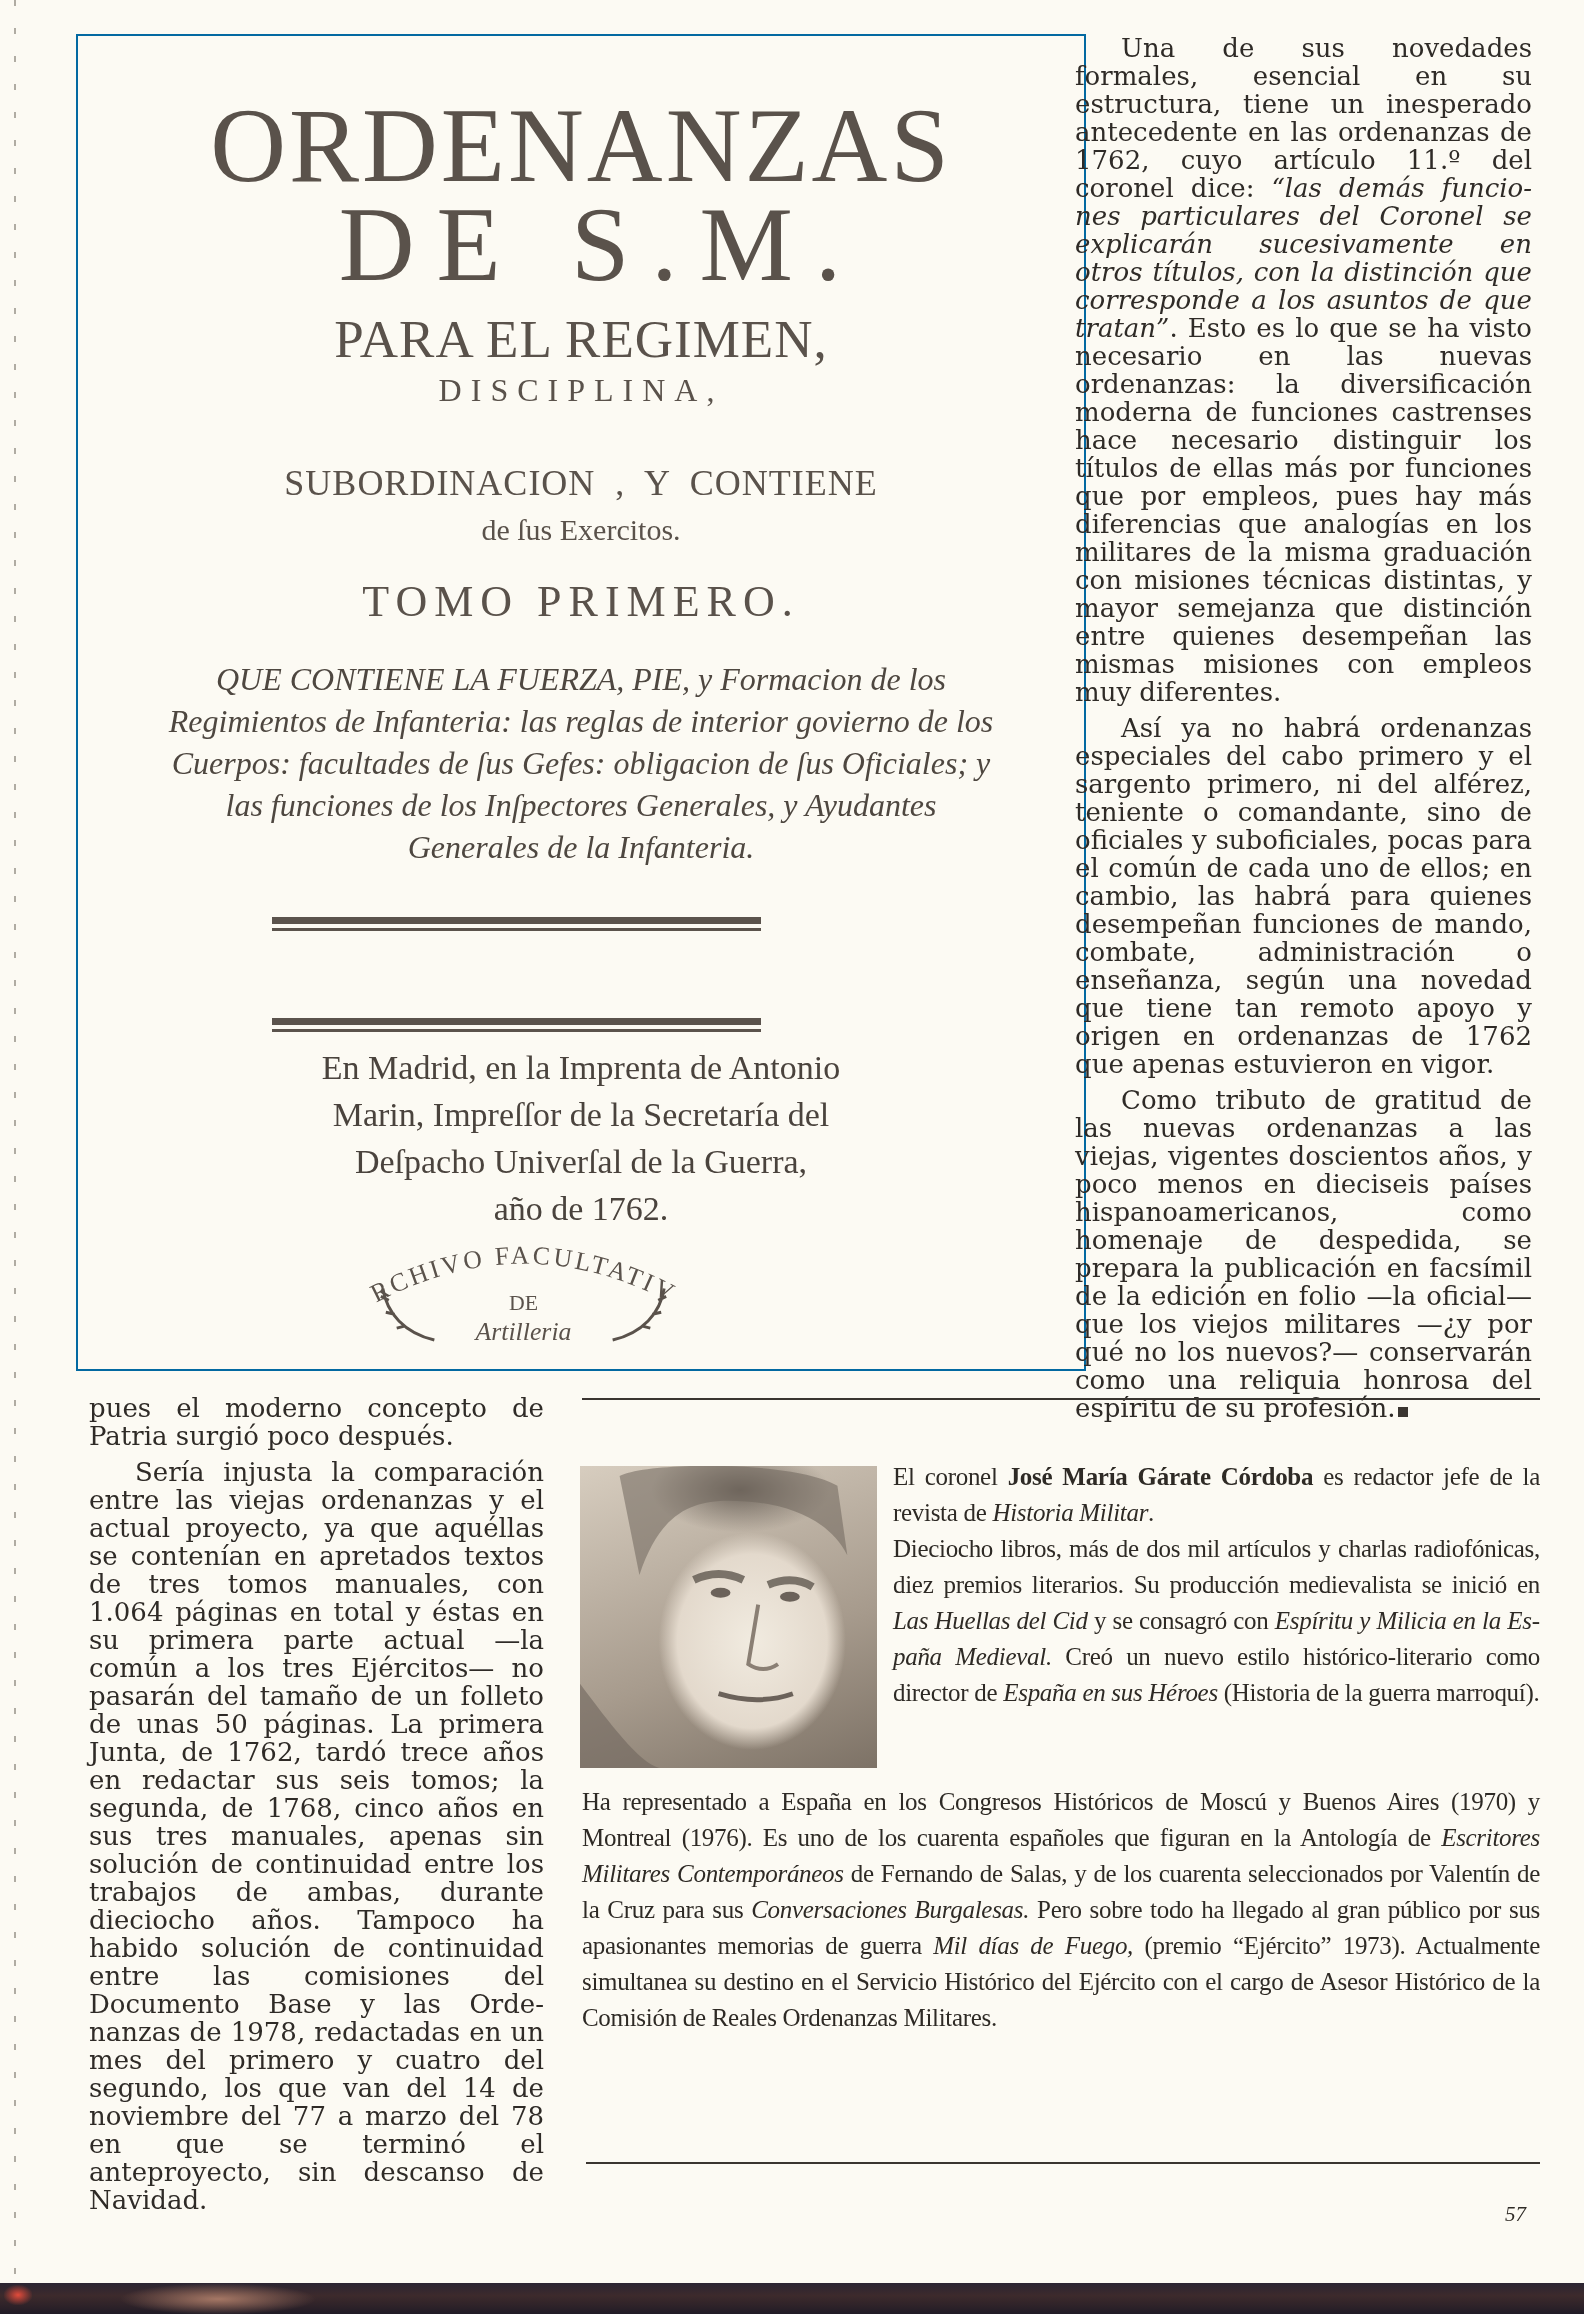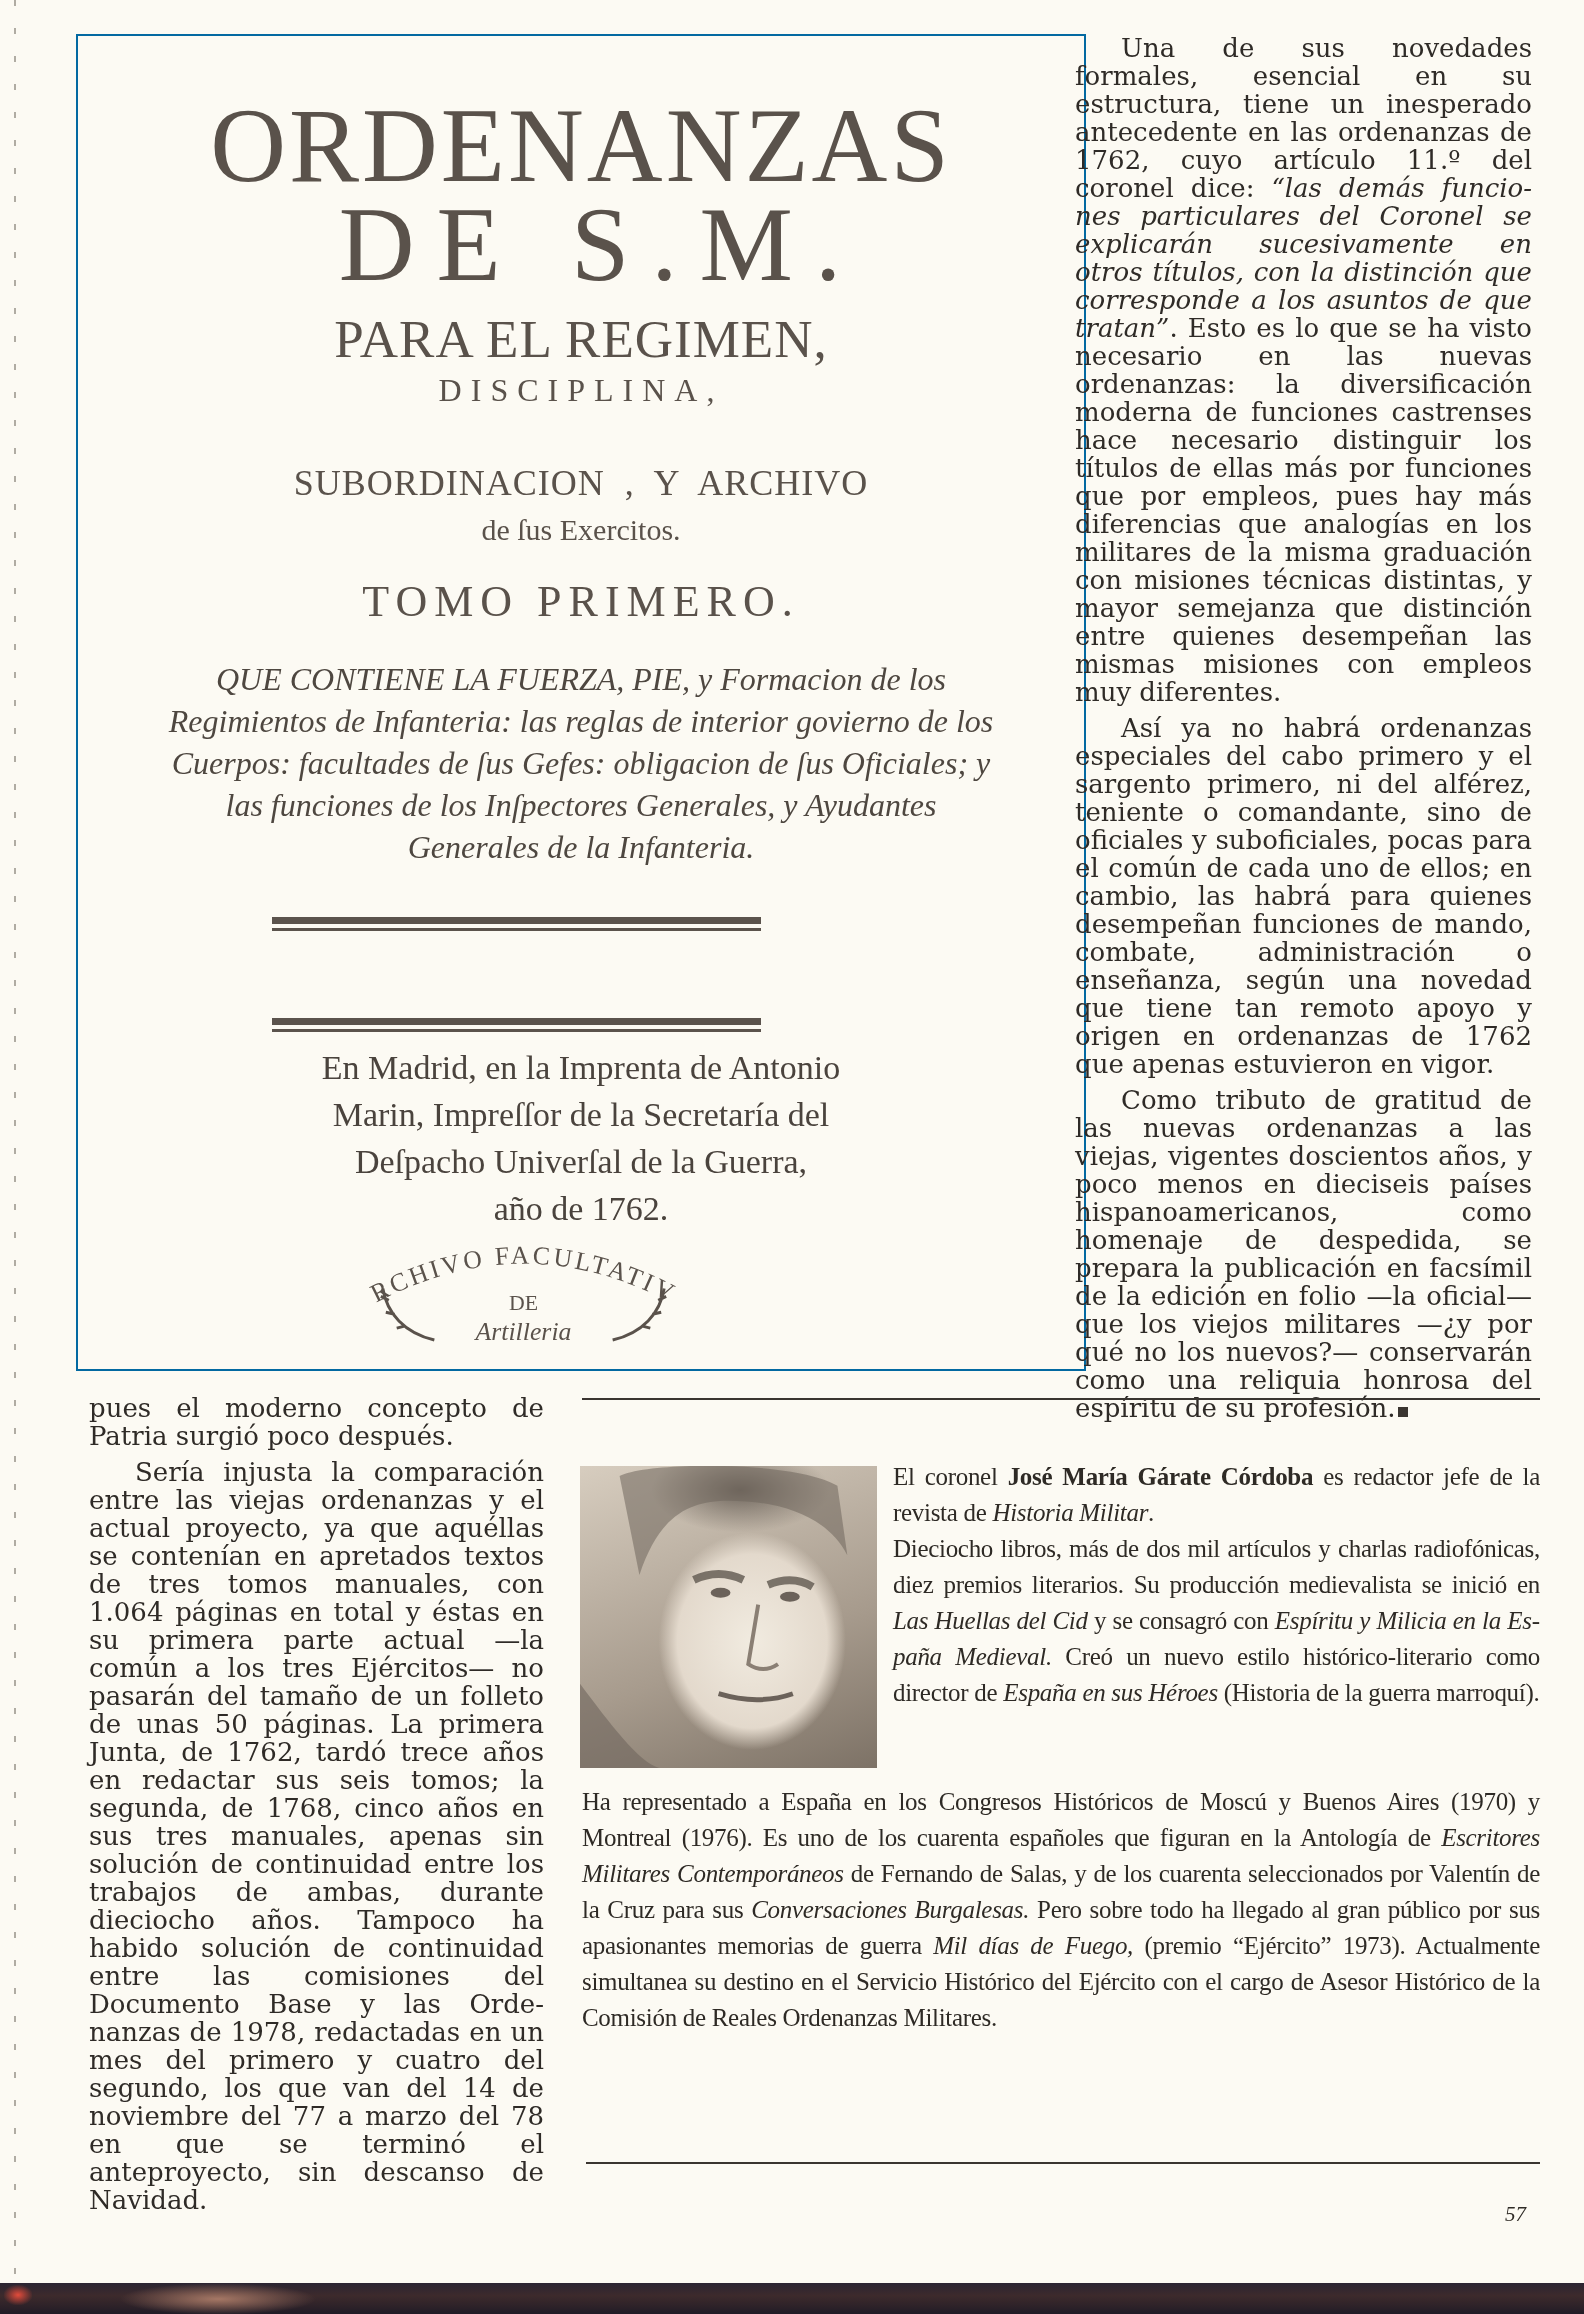--- a/index.html
+++ b/index.html
@@ -98,21 +98,21 @@
 </head>
 <body>
 
 <div class="binding"></div>
 
 <div class="facsimile">
   <div class="fx f-title1">ORDENANZAS</div>
   <div class="fx f-title2">DE S.M.</div>
   <div class="fx f-title3">PARA EL REGIMEN,</div>
   <div class="fx f-title4">DISCIPLINA,</div>
-  <div class="fx f-title5">SUBORDINACION , Y ARCHIVO</div>
+  <div class="fx f-title5">SUBORDINACION , Y CONTIENE</div>
   <div class="fx f-title6">de ſus Exercitos.</div>
   <div class="fx f-title7">TOMO PRIMERO.</div>
   <div class="fx f-sub">QUE CONTIENE LA FUERZA, PIE, y Formacion de los Regimientos de Infanteria: las reglas de interior govierno de los Cuerpos: facultades de ſus Gefes: obligacion de ſus Oficiales; y las funciones de los Inſpectores Generales, y Ayudantes Generales de la Infanteria.</div>
   <div class="f-rule r1"></div>
   <div class="f-rule r2"></div>
   <div class="fx f-imprint">
     <div>En Madrid, en la Imprenta de Antonio</div>
     <div>Marin, Impreſſor de la Secretaría del</div>
     <div>Deſpacho Univerſal de la Guerra,</div>
     <div>año de 1762.</div>

